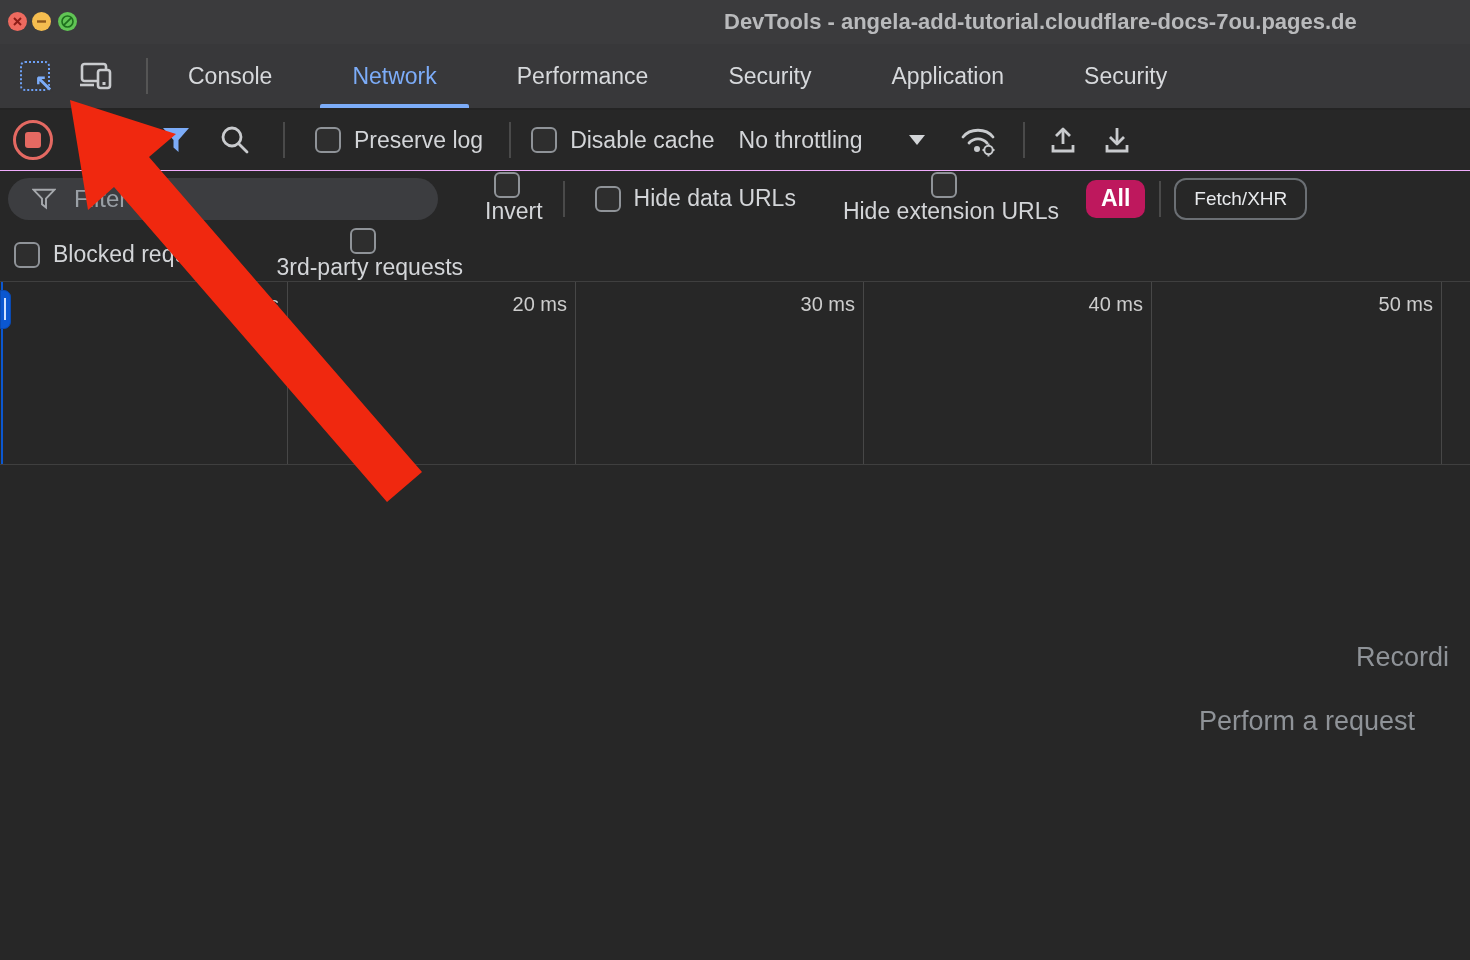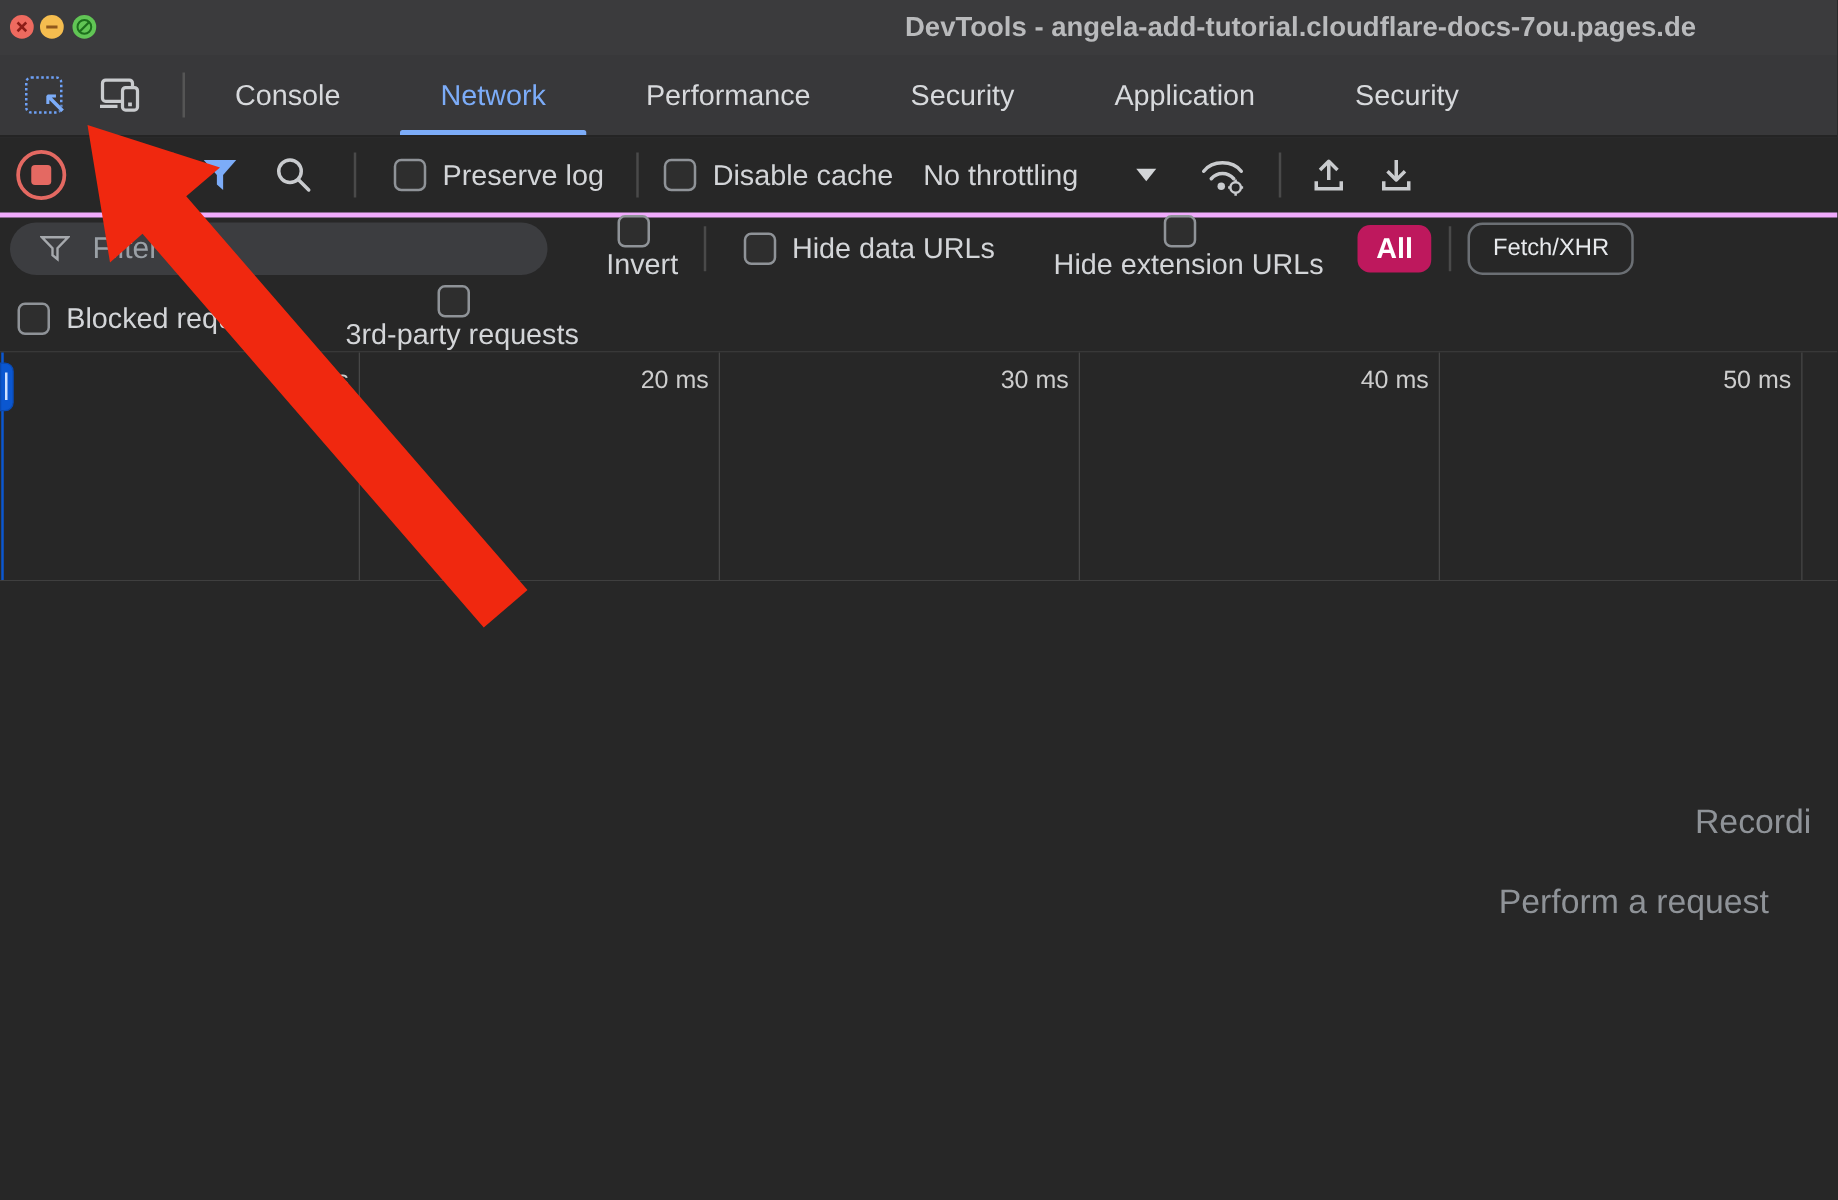--- a/index.html
+++ b/index.html
@@ -49,21 +49,21 @@
   }
   .tab.active{color:#7cacf8;}
   .tab.active::after{
     content:"";position:absolute;left:8px;right:8px;bottom:0;height:4px;
     background:#7cacf8;border-radius:2px 2px 0 0;
   }
   
   .toolbar{
     position:absolute;left:0;top:110px;width:1470px;height:60px;
     display:flex;align-items:center;white-space:nowrap;
-    border-bottom:4px solid #f0abfc;
+    border-bottom:1px solid #f0abfc;
   }
   .record-btn{
     width:34px;height:34px;border:3px solid #e46962;border-radius:50%;
     margin-left:13px;display:flex;align-items:center;justify-content:center;flex:0 0 auto;
   }
   .record-btn .sq{width:16px;height:16px;background:#e46962;border-radius:3px;}
   .clear-btn{margin-left:26px;flex:0 0 auto;}
   .v-div{width:2px;height:36px;background:#4a4a4a;flex:0 0 auto;}
   .d1{margin-left:30px;} .d2{margin-left:32px;} .d3{margin-left:26px;} .d4{margin-left:24px;}
   .funnel-btn{margin-left:22px;flex:0 0 auto;}

